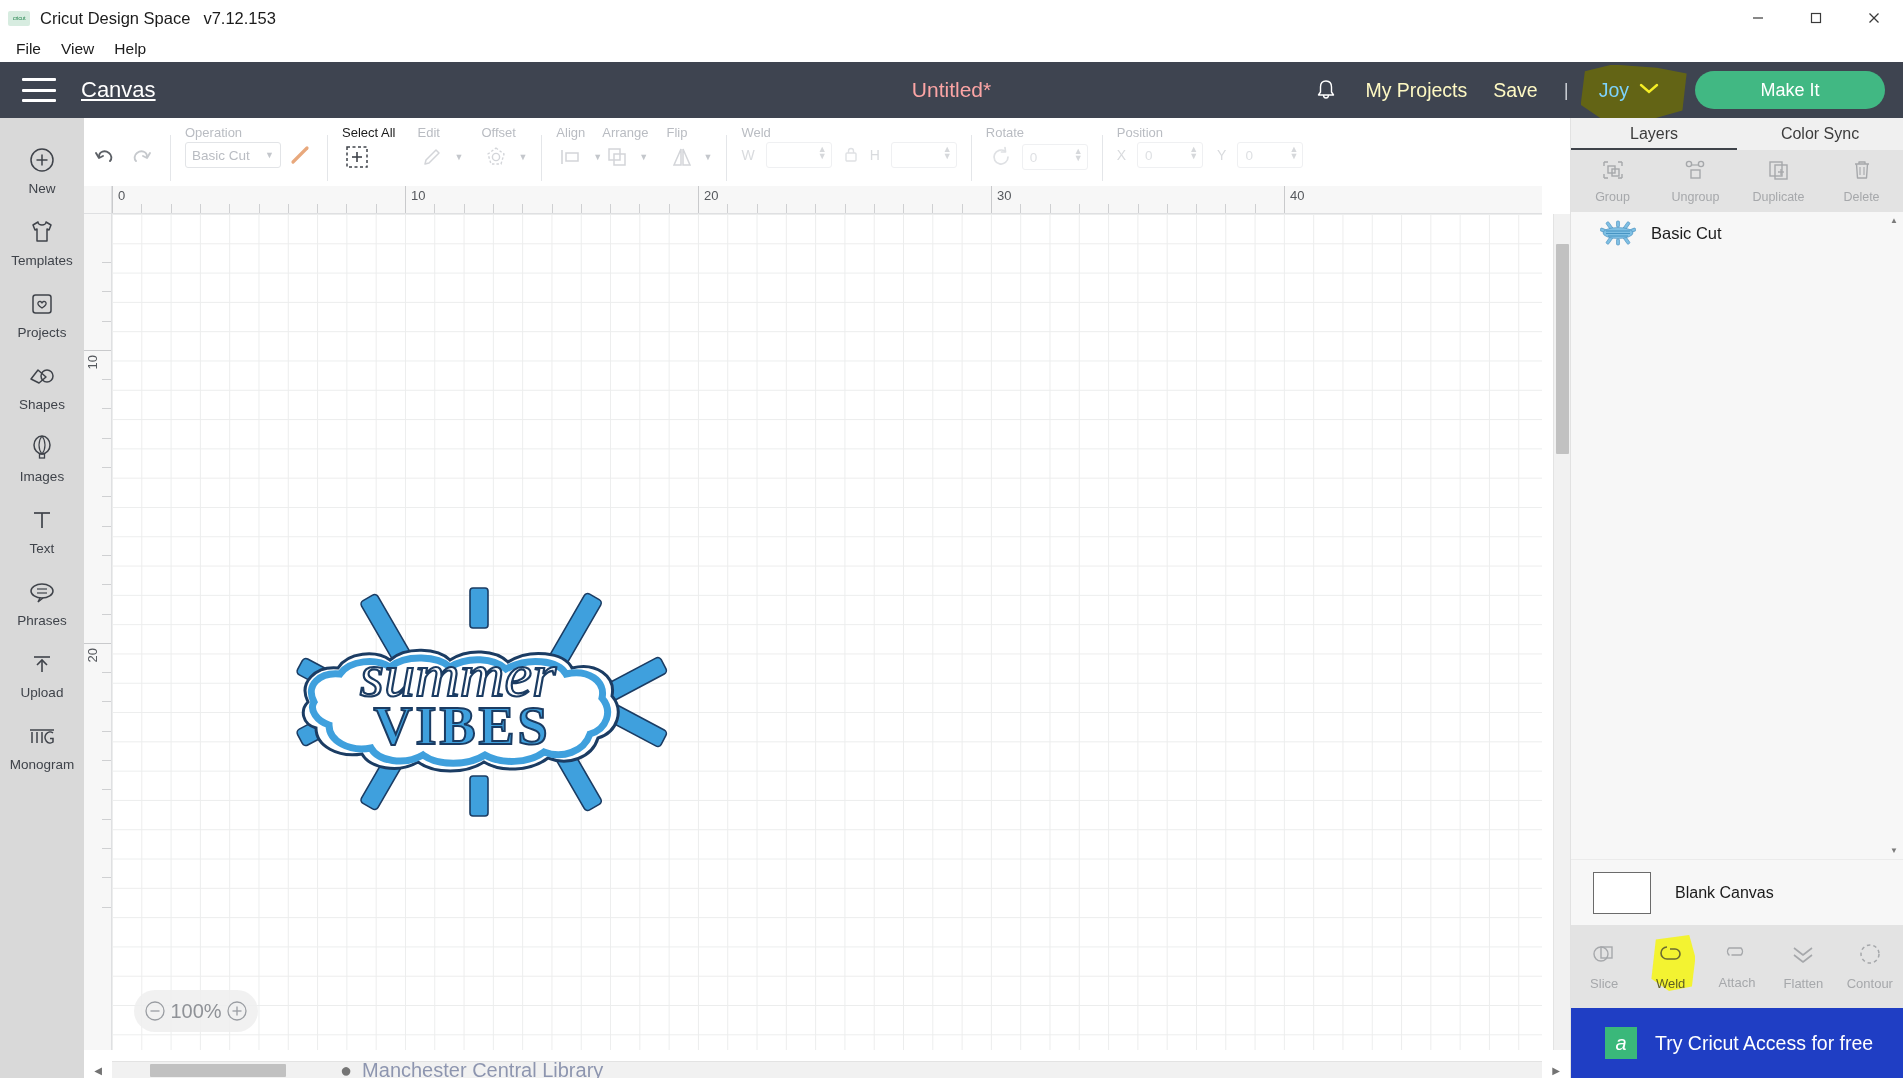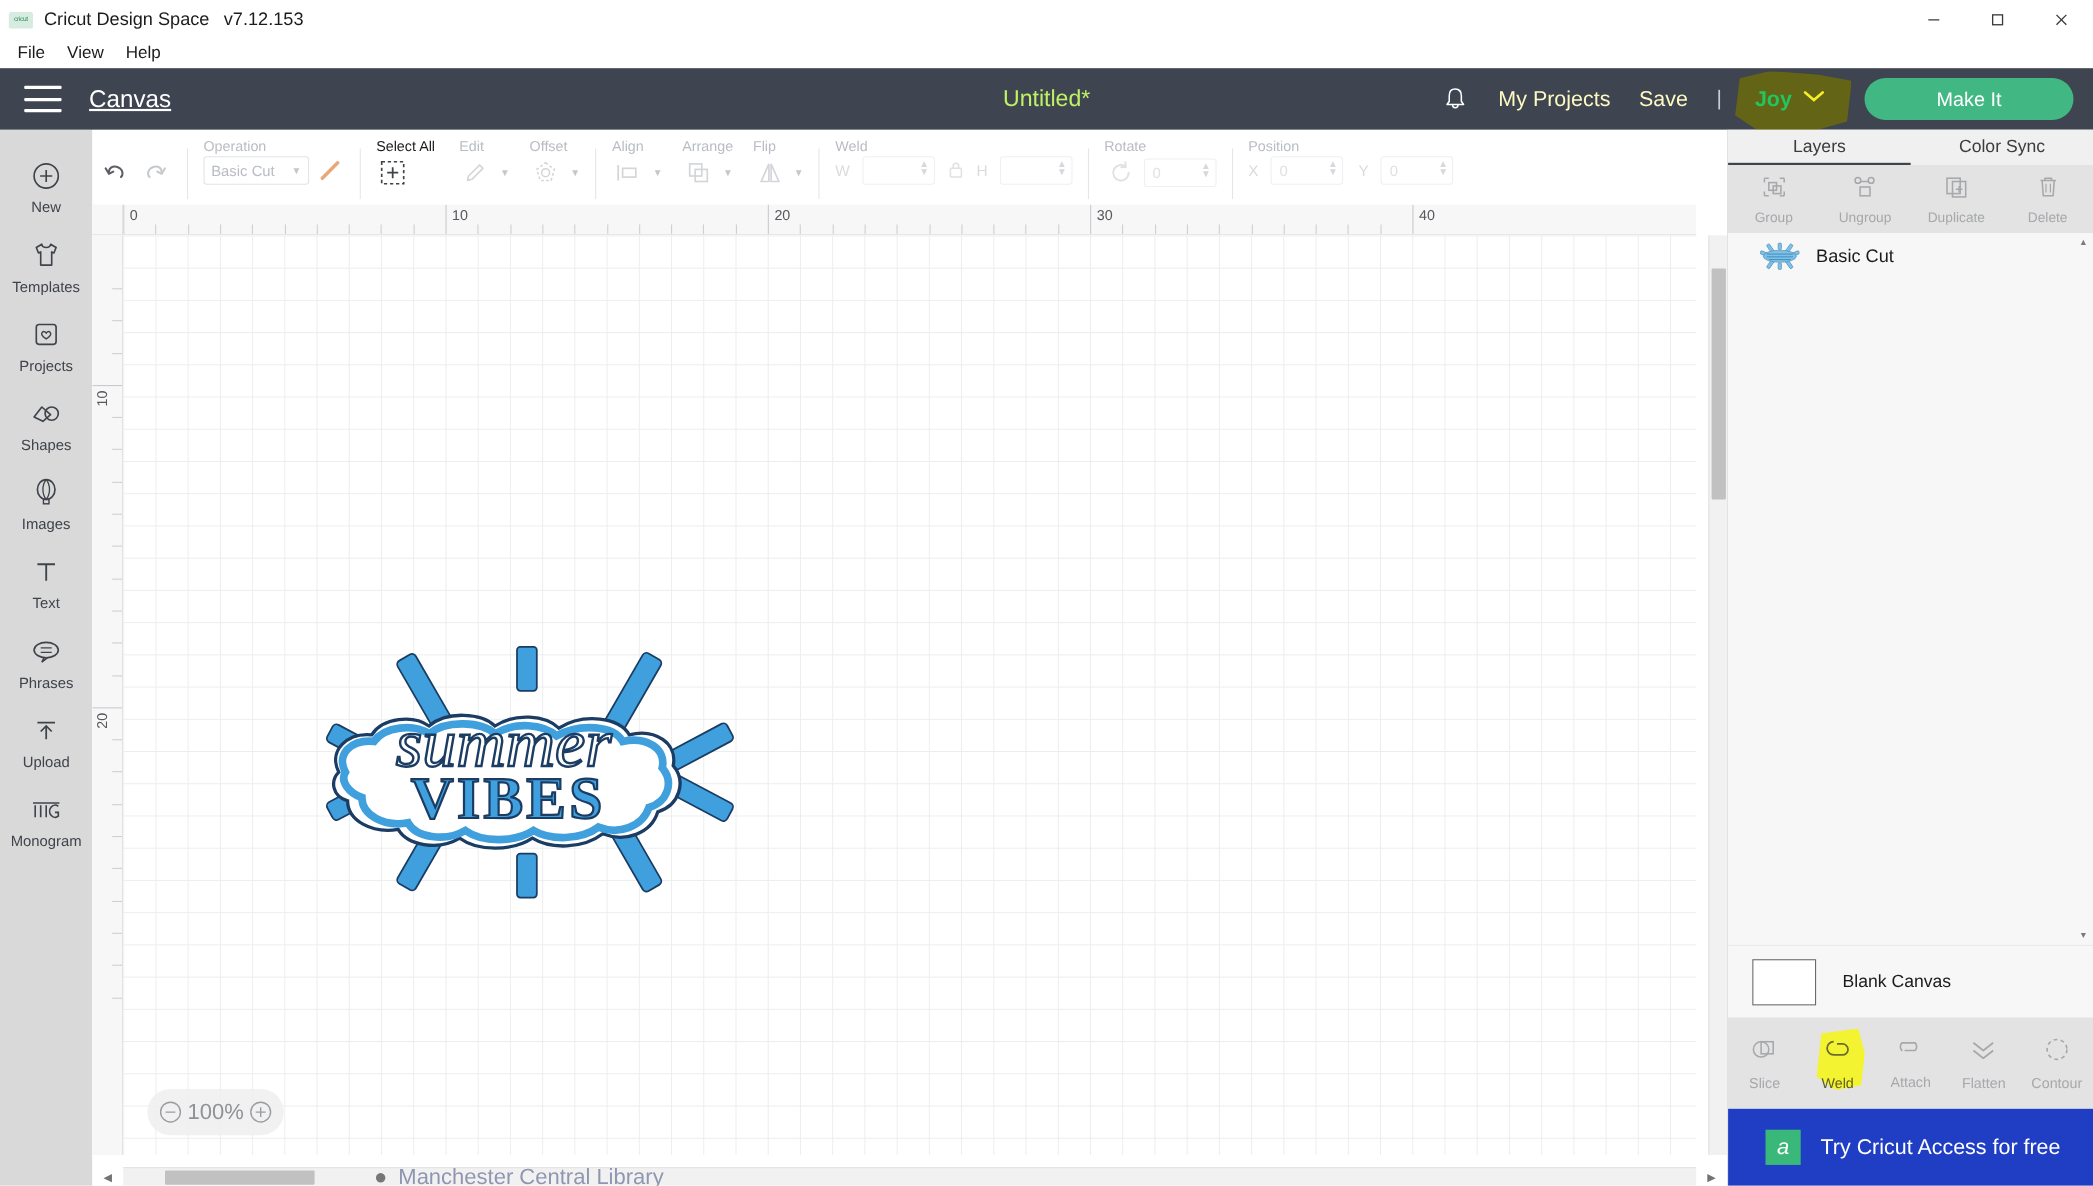--- a/index.html
+++ b/index.html
@@ -41,35 +41,35 @@
   
   .header {
     position: absolute; top: 62px; left: 0; width: 1903px; height: 56px;
     background: #3e4450; display: flex; align-items: center;
   }
   .hamburger { width: 34px; height: 24px; margin-left: 22px; display:flex; flex-direction:column; justify-content:space-between; }
   .hamburger span { display:block; height: 3px; background: #fff; border-radius: 1px; }
   .hdr-canvas { color: #fff; font-size: 22px; margin-left: 25px; text-decoration: underline; }
   .hdr-title {
     position: absolute; left: 0; right: 0; text-align: center;
-    color: #bef264; font-size: 21px; pointer-events: none;
+    color: #fca5a5; font-size: 21px; pointer-events: none;
   }
   .hdr-right { position: absolute; right: 0; top: 0; height: 56px; display: flex; align-items: center; padding-right: 18px; }
   .bell { width: 26px; height: 28px; margin-right: 26px; display:flex; align-items:center; justify-content:center; }
   .hdr-link { color: #fef9c3; font-size: 19.5px; margin-right: 26px; }
   .hdr-sep { color: #c9ccd2; font-size: 19px; margin-right: 20px; }
   .machine-wrap {
     position: relative; display: flex; align-items: center; margin-right: 26px; padding: 4px 10px;
   }
   .machine-hl {
     position: absolute; left: -8px; top: -10px; width: 106px; height: 56px;
     background: #6b6b08; opacity: 0.82; border-radius: 4px;
     clip-path: polygon(4% 12%, 30% 0%, 72% 6%, 100% 16%, 96% 82%, 70% 96%, 22% 100%, 0% 72%);
   }
-  .machine-name { position: relative; color: #22c55e; font-size: 19.5px; font-weight: bold; }
+  .machine-name { position: relative; color: #7dd3fc; font-size: 19.5px; font-weight: normal; }
   .machine-chev { position: relative; margin-left: 10px; }
   .makeit {
     background: #41b883; color: #fff; font-size: 18px;
     border: none; border-radius: 22px; width: 190px; height: 38px;
   }
 
   
   .sidebar {
     position: absolute; top: 118px; left: 0; width: 84px; height: 960px;
     background: #d9d9d9; display: flex; flex-direction: column; align-items: center;
@@ -446,21 +446,21 @@
         <div class="icobtn">
           <svg width="26" height="22" viewBox="0 0 26 22">
               <line x1="4" y1="4" x2="4" y2="18" stroke="#d3d5d9" stroke-width="1.6"></line>
               <rect x="8" y="7" width="12" height="8" fill="none" stroke="#d3d5d9" stroke-width="1.5"></rect>
             </svg>
         </div>
         <span class="caret">▼</span>
       </div>
     </div>
 
-    <div class="tb-group" style="margin-left:18px;text-align:center;">
+    <div class="tb-group" style="text-align:center;">
       <div class="tb-grouplabel">Arrange</div>
       <div class="tb-row">
         <div class="icobtn">
           <svg width="24" height="24" viewBox="0 0 24 24">
               <rect x="4" y="4" width="11" height="11" fill="none" stroke="#d3d5d9" stroke-width="1.5"></rect>
               <rect x="9" y="9" width="11" height="11" fill="none" stroke="#d3d5d9" stroke-width="1.5"></rect>
             </svg>
         </div>
         <span class="caret">▼</span>
       </div>

